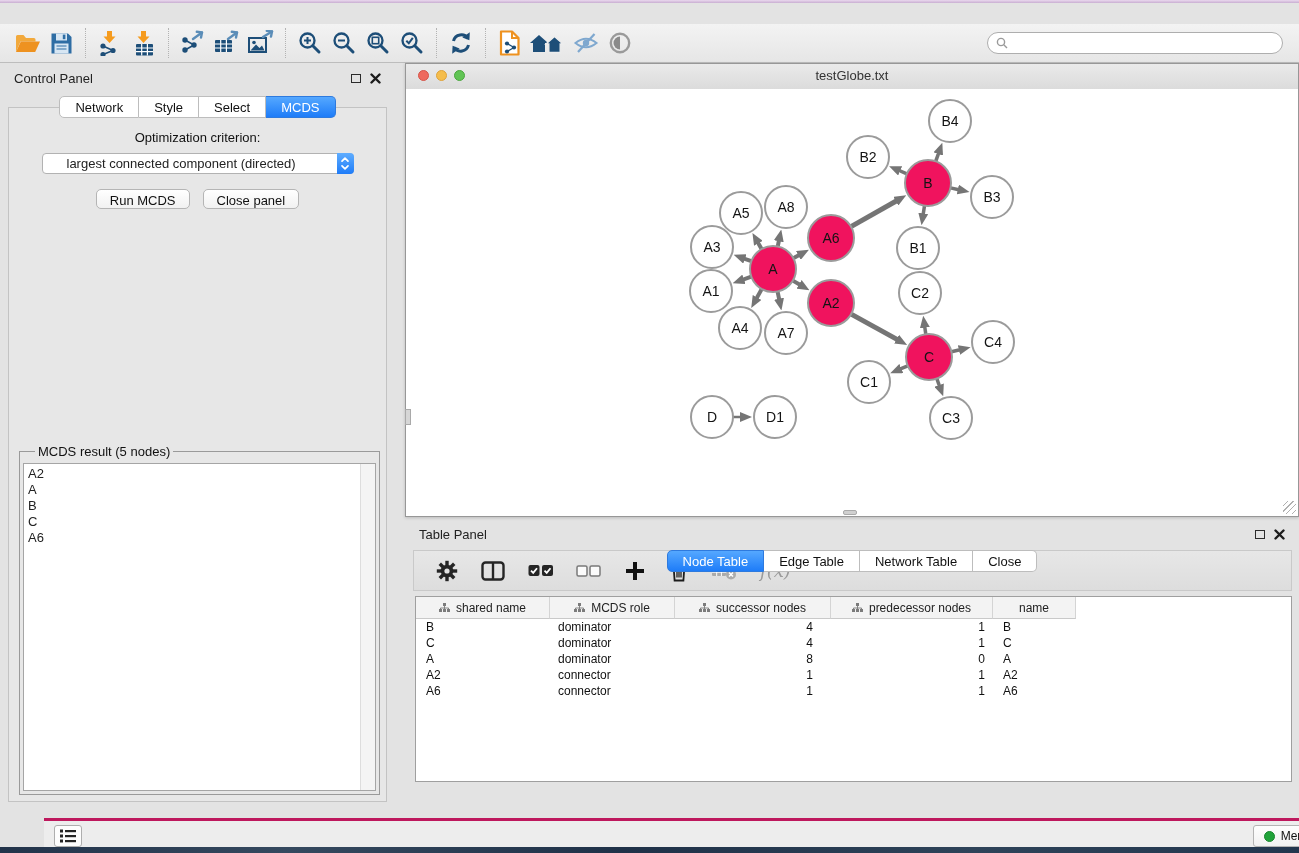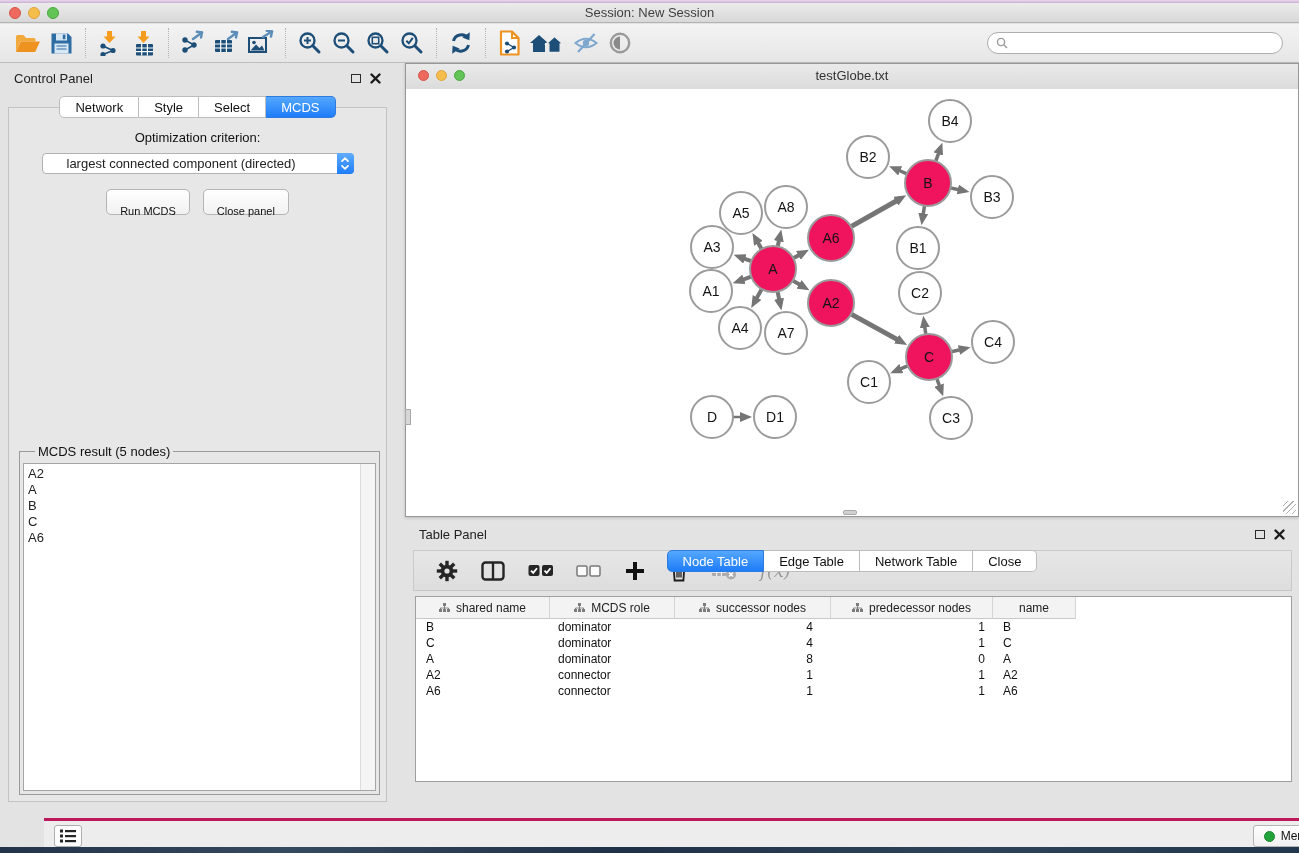--- a/index.html
+++ b/index.html
@@ -46,21 +46,21 @@
   .seg-tab.active{background:linear-gradient(#55a8ff,#1e7cf8);color:#fff;border-color:#2e7ade;}
   .cp-body{position:absolute;left:4px;right:4px;top:41px;bottom:8px;background:#e7e7e7;
     border:1px solid #c3c3c3;}
   .opt-label{text-align:center;font-size:13px;margin-top:22px;color:#111;}
   .dropdown{margin:8px auto 0;width:312px;height:21px;background:#fff;border:1px solid #b2b2b2;
     border-radius:4px;display:flex;align-items:center;position:relative;}
   .dropdown .dval{flex:1;font-size:13px;padding-left:24px;white-space:nowrap;overflow:hidden;}
   .stepper{width:17px;height:21px;margin:-1px -1px -1px 0;border-radius:0 4px 4px 0;
     background:linear-gradient(#5fadff,#1f7cf8);display:flex;align-items:center;justify-content:center;}
   .btn-row{display:flex;justify-content:center;gap:13px;margin-top:15px;}
-  .mac-btn{height:20px;padding:12px 13px;font-size:11px;color:#111;background:linear-gradient(#ffffff,#f1f1f1);
+  .mac-btn{height:20px;padding:2px 13px;font-size:13px;color:#111;background:linear-gradient(#ffffff,#f1f1f1);
     border:1px solid #b5b5b5;border-radius:5px;line-height:18px;}
   fieldset.result-box{position:absolute;left:10px;right:6px;top:336px;bottom:6px;margin:0;
     border:1px solid #9a9a9a;padding:2px;}
   fieldset.result-box legend{font-size:13px;padding:0 3px;color:#111;margin-left:13px;}
   .list-wrap{position:absolute;left:3px;right:3px;top:4px;bottom:3px;background:#fff;
     border:1px solid #a5a5a5;display:flex;}
   .mcds-list{flex:1;padding:2px 0 0 4px;font-size:13px;line-height:16px;}
   .vscroll{width:15px;background:#f4f4f4;border-left:1px solid #ddd;}
   
   .net-win{position:absolute;left:405px;top:63px;width:894px;height:454px;background:#fff;
@@ -104,28 +104,20 @@
     border:1px solid #b4b4b4;border-radius:3px;display:flex;align-items:center;gap:6px;font-size:12px;color:#111;}
   .mem-dot{width:11px;height:11px;border-radius:50%;background:#21a33a;border:1px solid #18862d;}
 </style>
 </head>
 <body>
 
 <div class="screen">
 
   <div class="top-strip"></div>
 
-  <div class="titlebar">
-    <span class="lights">
-      <span class="light red"></span>
-      <span class="light yellow"></span>
-      <span class="light green"></span>
-    </span>
-    <span class="ttl">Session: New Session</span>
-  </div>
 
   <div class="toolbar">
     <span class="tb-btn">
       <svg width="27" height="23" viewBox="0 0 27 23">
           <path d="M2 20 V4.5 Q2 3 3.5 3 H9.5 L12 6 H20 Q21.5 6 21.5 7.5 V9.5 H6.5 Z" fill="#f2a93c"></path>
           <path d="M2 20 L6.8 9.5 H26 L21.2 20 Z" fill="#ee9220"></path>
         </svg>
     </span>
     <span class="tb-btn">
       <svg width="23" height="23" viewBox="0 0 23 23">

